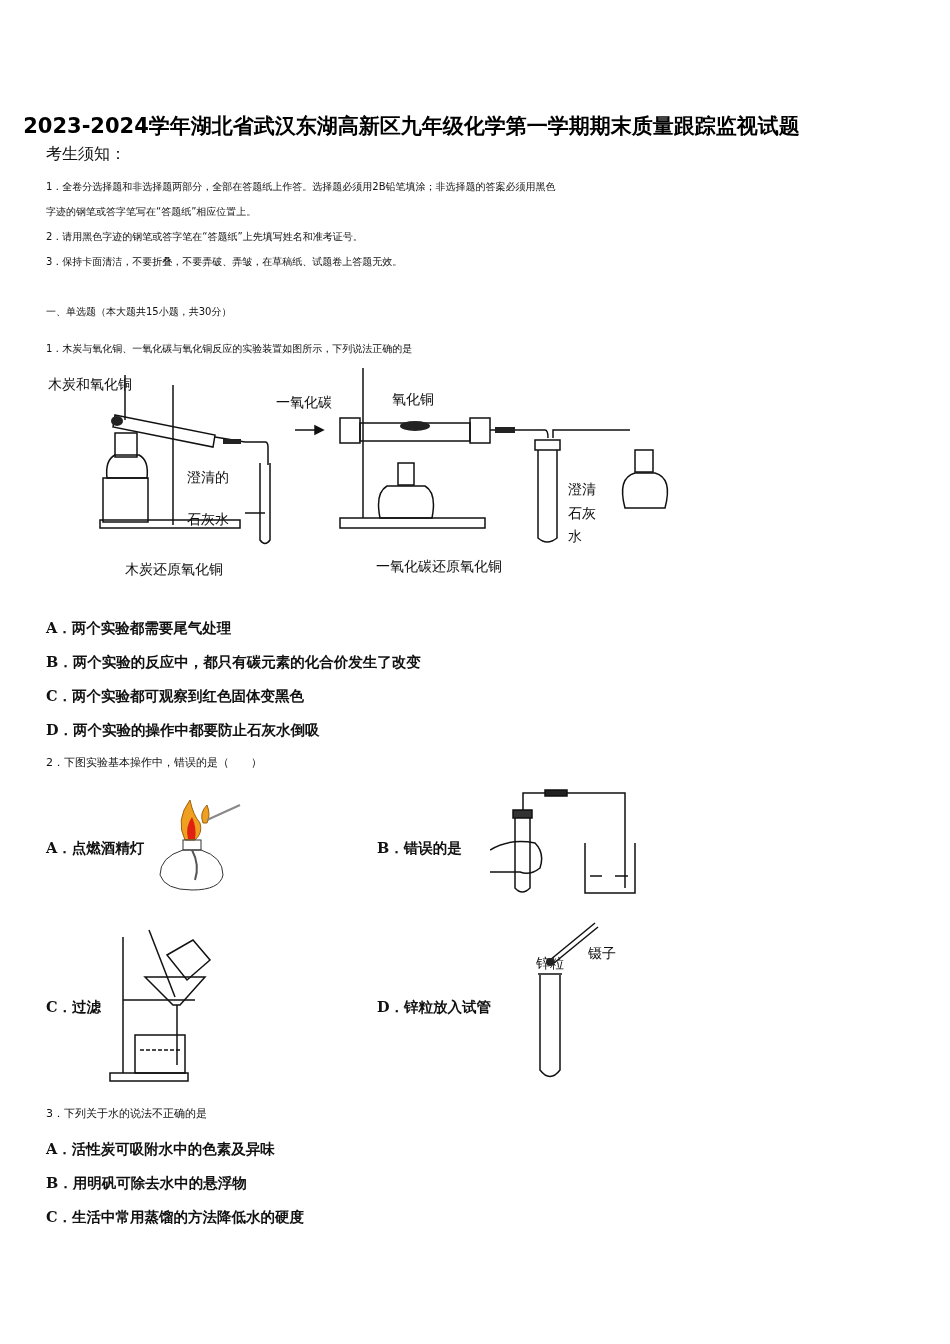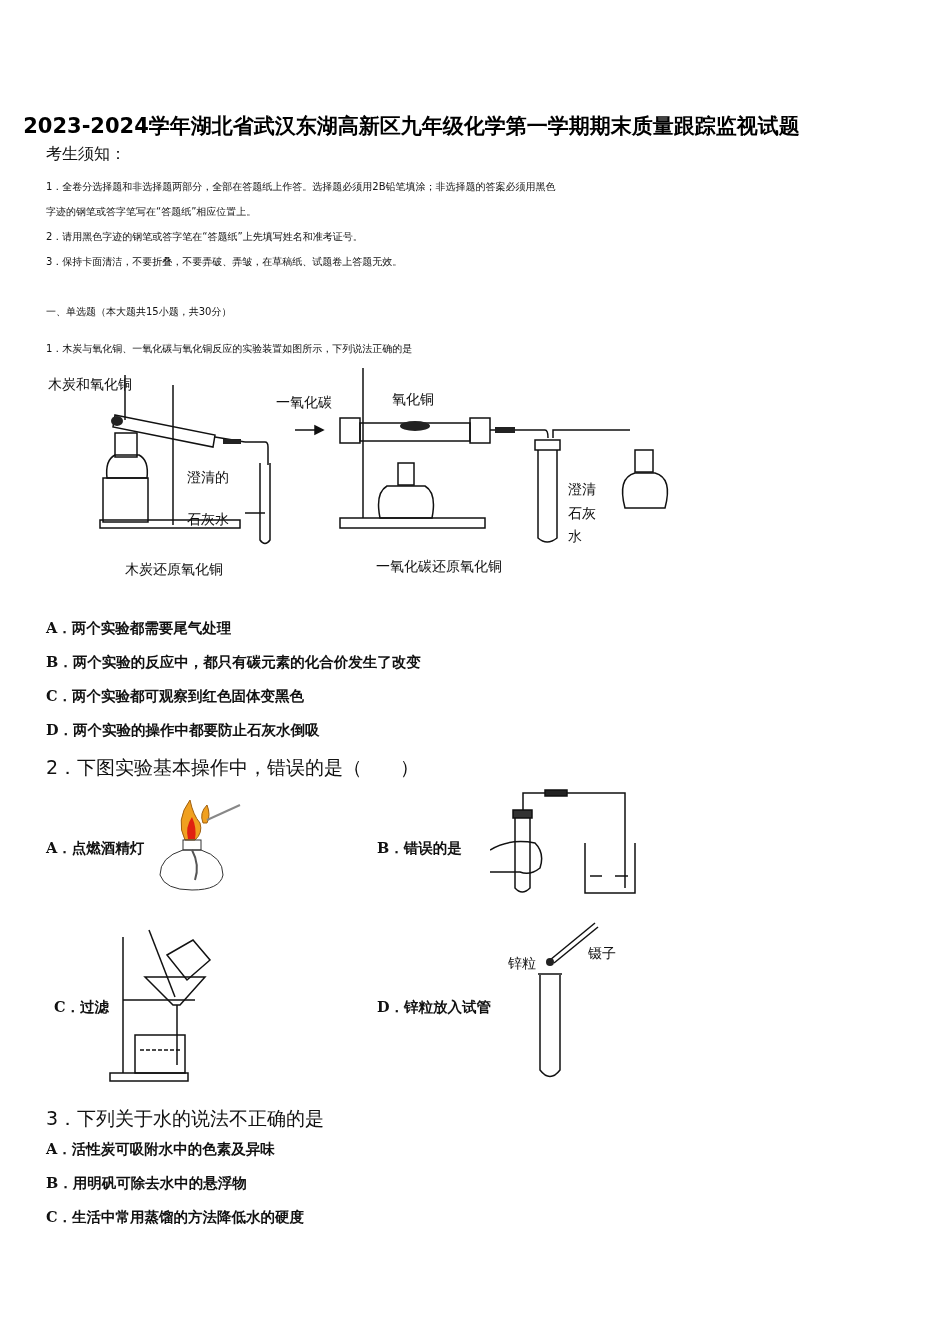--- a/index.html
+++ b/index.html
@@ -4,21 +4,21 @@
 <style>
   html, body { margin: 0; padding: 0; background: #ffffff; }
   body { width: 950px; height: 1344px; position: relative; overflow: hidden;
          font-family: "DejaVu Sans", sans-serif; color: #111; }
   .abs { position: absolute; }
   .title { left: 0; width: 823px; top: 112px; text-align: center; font-size: 21px; font-weight: bold;
            letter-spacing: 0px; color: #000; }
   .notice-head { left: 46px; top: 144px; font-size: 16px; }
   .line { font-size: 10px; line-height: 20px; }
   .opt { font-size: 14.5px; font-weight: bold; font-family: "DejaVu Serif", serif; }
-  .q { font-size: 19px; }
+  .q { font-size: 11px; }
   svg { position: absolute; }
   .lbl { font-size: 14px; font-family: "DejaVu Sans", sans-serif; }
 </style>
 </head>
 <body>
 
 <div class="abs title">2023-2024学年湖北省武汉东湖高新区九年级化学第一学期期末质量跟踪监视试题</div>
 
 <div class="abs notice-head">考生须知：</div>
 <div class="abs line" style="left:46px;top:177px;">1．全卷分选择题和非选择题两部分，全部在答题纸上作答。选择题必须用2B铅笔填涂；非选择题的答案必须用黑色</div>
@@ -114,37 +114,37 @@
     <rect x="23" y="22" width="19" height="8" fill="#333"></rect>
     <path d="M33 22 L33 5 L135 5 L135 100"></path>
     <rect x="55" y="2" width="22" height="6" fill="#222"></rect>
     <path d="M95 55 L95 105 L145 105 L145 55"></path>
     <line x1="100" y1="88" x2="112" y2="88"></line>
     <line x1="125" y1="88" x2="138" y2="88"></line>
     <path d="M0 62 Q20 50 45 55 Q55 65 50 80 Q40 88 30 84 L0 84"></path>
   </g>
 </svg>
 
-<div class="abs opt" style="left:46px;top:998px;margin-left:8px;">C．过滤</div>
+<div class="abs opt" style="left:46px;top:998px;">C．过滤</div>
 <svg style="left:105px;top:925px;" width="120" height="160" viewBox="0 0 120 160">
   <g stroke="#111" fill="none" stroke-width="1.5">
     <line x1="18" y1="12" x2="18" y2="148"></line>
     <rect x="5" y="148" width="78" height="8"></rect>
     <line x1="18" y1="75" x2="90" y2="75"></line>
     <path d="M40 52 L100 52 L75 80 L68 80 Z"></path>
     <line x1="72" y1="80" x2="72" y2="140"></line>
     <rect x="30" y="110" width="50" height="38"></rect>
     <line x1="35" y1="125" x2="75" y2="125" stroke-dasharray="4 2"></line>
     <line x1="44" y1="5" x2="70" y2="72"></line>
     <path d="M62 30 L88 15 L105 35 L82 55 Z"></path>
   </g>
 </svg>
 
 <div class="abs opt" style="left:377px;top:998px;">D．锌粒放入试管</div>
-<div class="abs lbl" style="left:508px;top:955px;font-family:Liberation Serif, serif;">锌粒</div>
+<div class="abs lbl" style="left:536px;top:955px;font-family:Liberation Serif, serif;">锌粒</div>
 <div class="abs lbl" style="left:588px;top:945px;">镊子</div>
 <svg style="left:530px;top:915px;" width="100" height="170" viewBox="0 0 100 170">
   <g stroke="#111" fill="none" stroke-width="1.5">
     <path d="M10 60 L10 155 Q20 168 30 155 L30 60"></path>
     <line x1="8" y1="59" x2="32" y2="59"></line>
     <line x1="20" y1="45" x2="65" y2="8"></line>
     <line x1="24" y1="48" x2="68" y2="12"></line>
   </g>
   <circle cx="20" cy="47" r="4" fill="#222"></circle>
 </svg>

